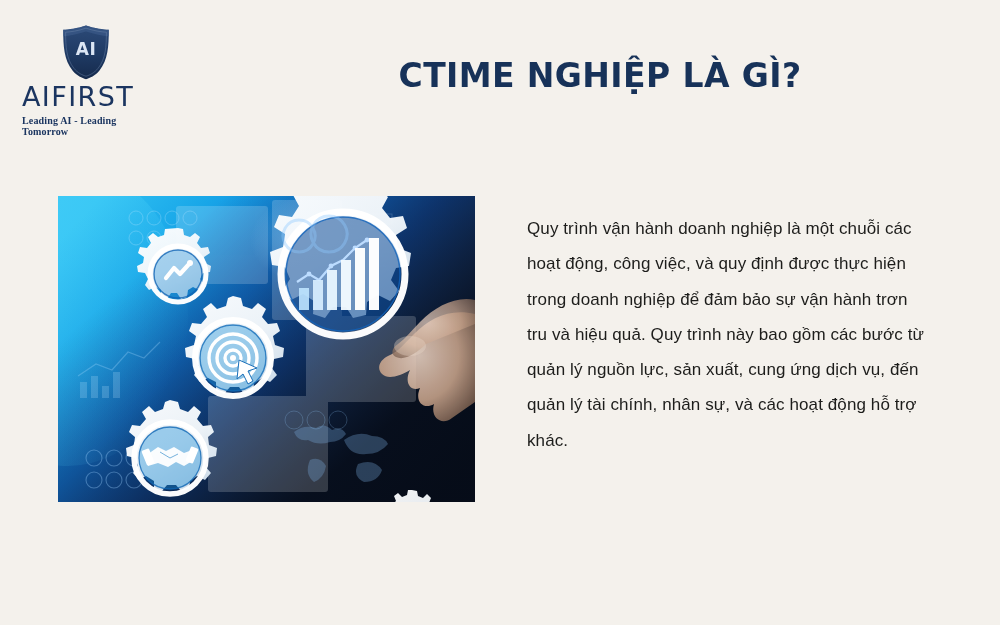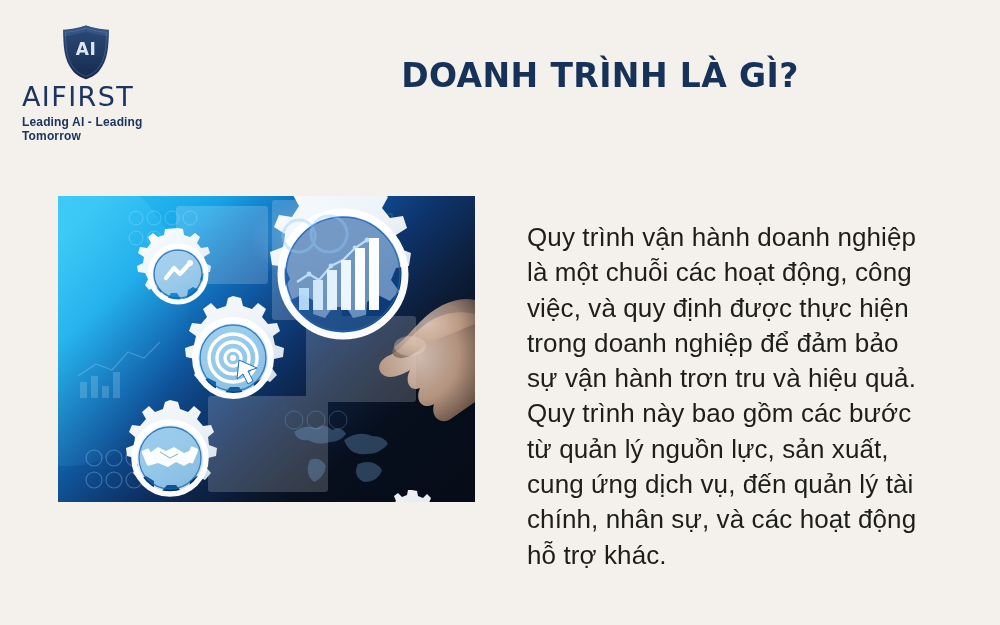--- a/index.html
+++ b/index.html
@@ -32,25 +32,25 @@
     margin-top: 3px;
     font-size: 27px;
     font-weight: 400;
     letter-spacing: 1.4px;
     color: #1b3560;
     font-family: "DejaVu Sans", sans-serif;
     line-height: 1.05;
   }
   #logo-tagline {
     margin-top: 4px;
-    font-size: 12px;
+    font-size: 10px;
     font-weight: bold;
     letter-spacing: 0.15px;
     color: #1b3560;
-    font-family: Liberation Sans, sans-serif;
+    font-family: Liberation Serif, serif;
   }
 
   
   #title-block {
     position: absolute;
     left: 300px;
     top: 52px;
     width: 600px;
     text-align: center;
   }
@@ -81,21 +81,21 @@
   }
 
   
   #body-copy {
     position: absolute;
     left: 527px;
     top: 194px;
     width: 400px;
     color: #1d1d1b;
     font-family: "Liberation Sans", sans-serif;
-    font-size: 26px;
+    font-size: 17px;
     line-height: 35.3px;
     font-weight: 400;
     letter-spacing: 0.1px;
   }
 </style>
 </head>
 <body>
 
 <div id="logo-block">
   <svg id="shield-icon" viewBox="0 0 52 56">
@@ -109,21 +109,21 @@
     <path d="M26 1.5 C17 4.5 9 5.5 3.2 5.8 C3.2 22 4 36 12.5 46.5 C17 52 22 54 26 55.2 C30 54 35 52 39.5 46.5 C48 36 48.8 22 48.8 5.8 C43 5.5 35 4.5 26 1.5 Z" fill="url(#shieldGrad)"></path>
     <path d="M26 1.5 C17 4.5 9 5.5 3.2 5.8 C3.2 8.0 3.25 10.2 3.35 12.3 C9.4 11.6 17.4 10.2 26 7.4 C34.6 10.2 42.6 11.6 48.65 12.3 C48.75 10.2 48.8 8.0 48.8 5.8 C43 5.5 35 4.5 26 1.5 Z" fill="#3a5887" opacity="0.75"></path>
     <path d="M26 4.2 C18 6.8 11 7.9 5.6 8.2 C5.6 22.6 6.4 34.8 13.8 44.2 C17.8 49.1 22.4 51.1 26 52.2 C29.6 51.1 34.2 49.1 38.2 44.2 C45.6 34.8 46.4 22.6 46.4 8.2 C41 7.9 34 6.8 26 4.2 Z" fill="none" stroke="#6f87ad" stroke-width="0.8" opacity="0.55"></path>
     <text x="26" y="31" text-anchor="middle" font-family="DejaVu Sans, sans-serif" font-size="17" font-weight="bold" fill="#dce6f4" letter-spacing="0.5">AI</text>
   </svg>
   <div id="logo-wordmark">AIFIRST</div>
   <div id="logo-tagline">Leading AI - Leading Tomorrow</div>
 </div>
 
 <div id="title-block">
-  <div class="title-line">DOANH TRÌNH LÀ GÌ?</div>
+  <div class="title-line">CTIME NGHIỆP LÀ GÌ?</div>
 </div>
 
 <div id="hero-photo">
   <svg viewBox="0 0 417 306" xmlns="http://www.w3.org/2000/svg">
     <defs>
       <linearGradient id="bgMain" x1="0" y1="0.15" x2="1" y2="0.85">
         <stop offset="0%" stop-color="#2fc0f2"></stop>
         <stop offset="18%" stop-color="#18a6e8"></stop>
         <stop offset="38%" stop-color="#1277d8"></stop>
         <stop offset="55%" stop-color="#1150a8"></stop>

